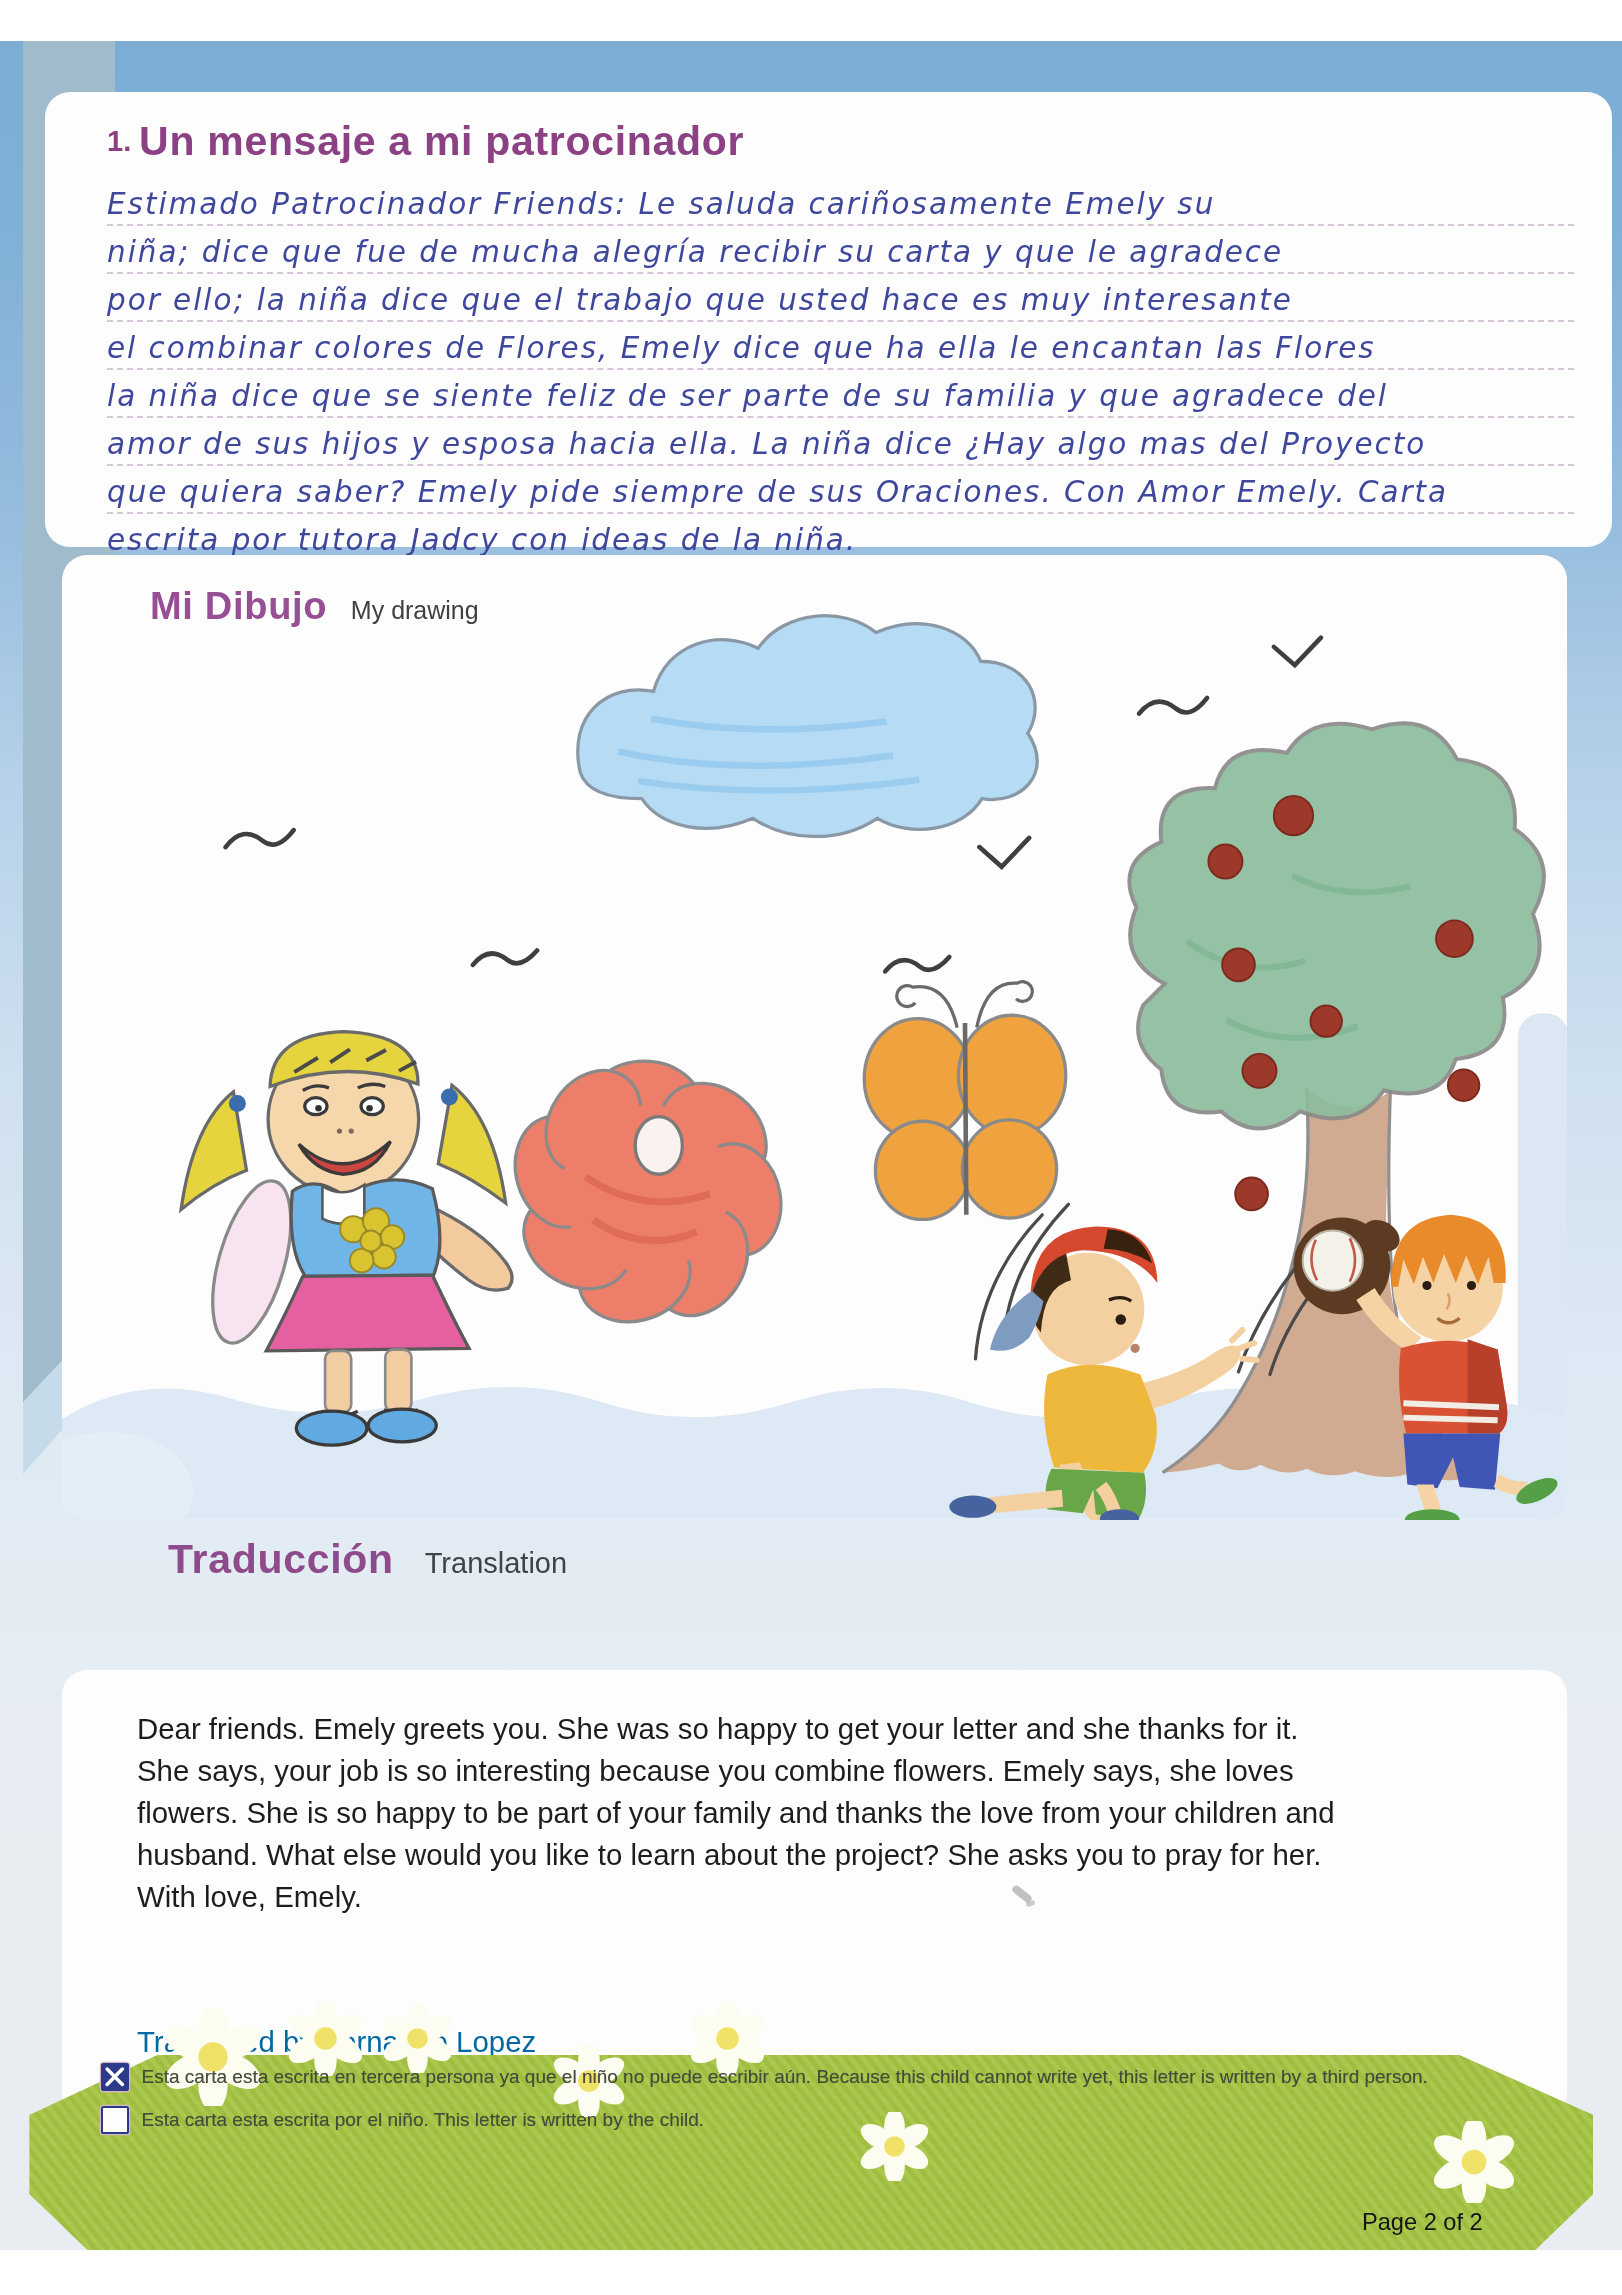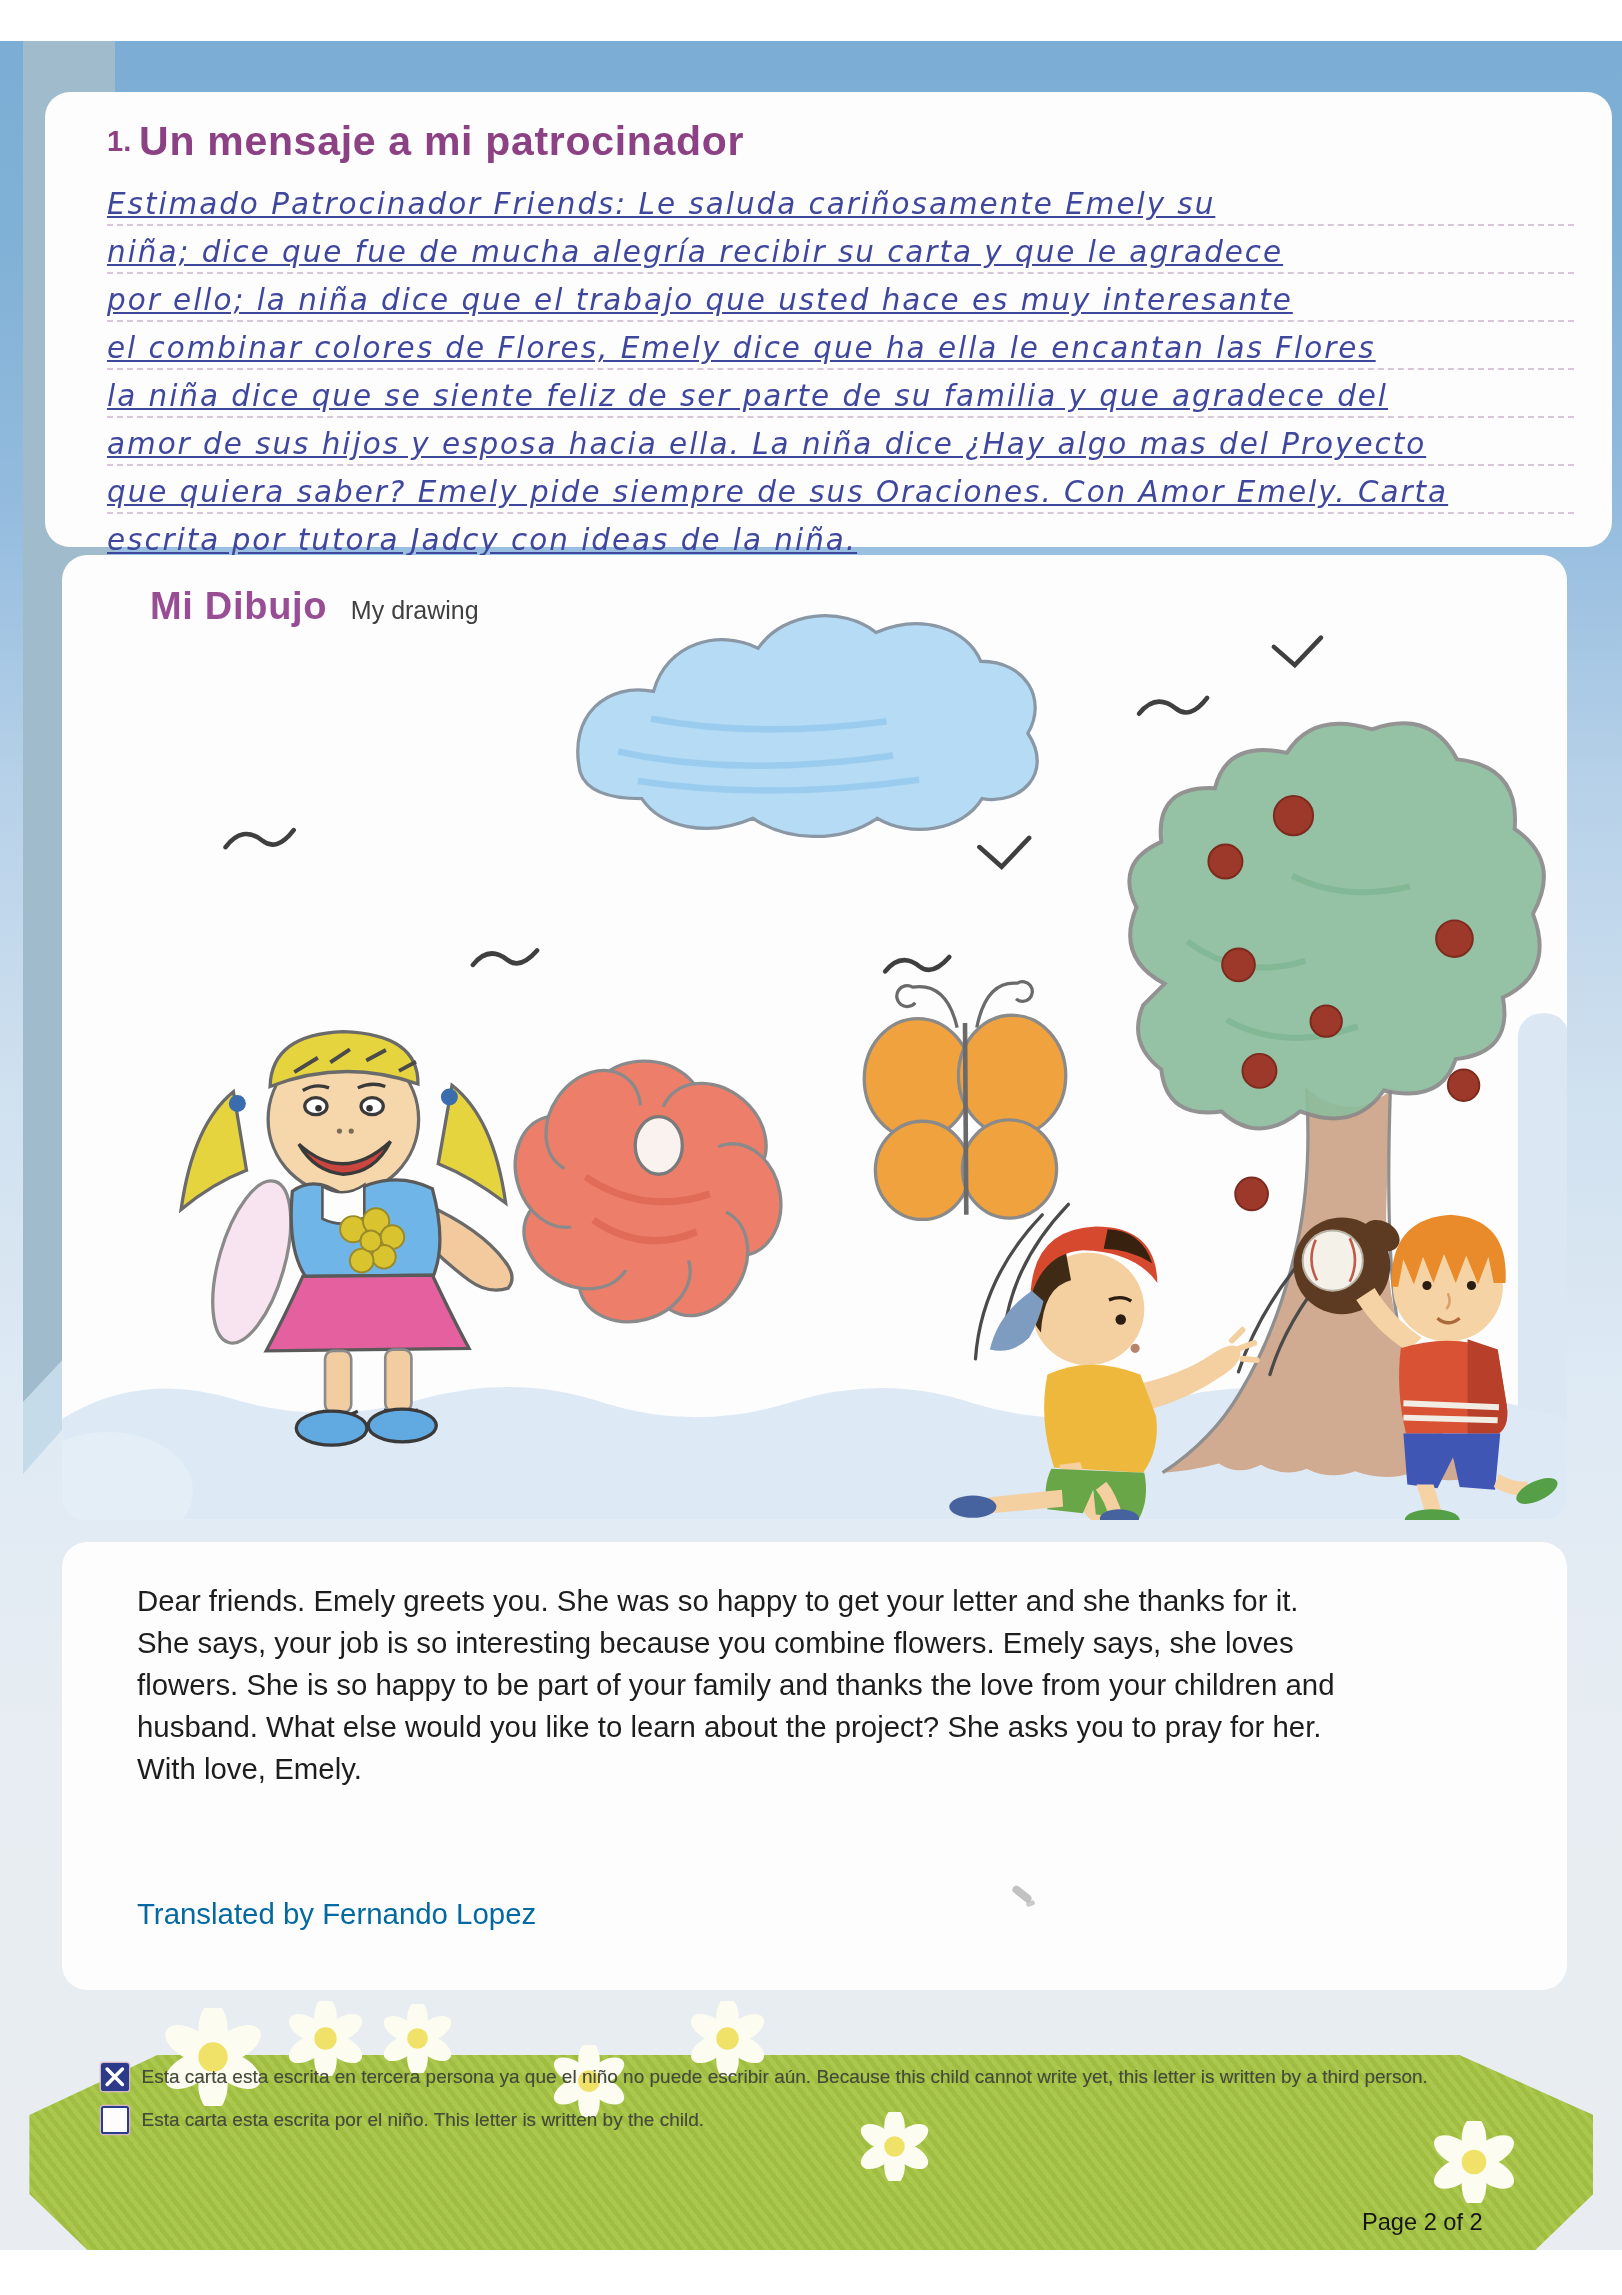--- a/index.html
+++ b/index.html
@@ -15,30 +15,30 @@
     clip-path:polygon(0 0,100% 0,100% 100%,50% calc(100% - 49px),0 100%);}
   .box{position:absolute;background:#fdfdfe;border-radius:25px;}
   .message-box{left:45px;top:92px;width:1567px;height:455px;}
   .title-row{position:absolute;left:62px;top:18.3px;height:63px;white-space:nowrap;}
   .title-num{font-size:29px;font-weight:bold;color:#8c4184;vertical-align:top;line-height:63px;margin-right:7.9px;}
   .title-main{font-size:41px;font-weight:bold;color:#8c4184;letter-spacing:0.7px;line-height:63px;}
   .hw-rows{position:absolute;left:62px;right:38px;top:86px;}
   .hw-row{height:46px;border-bottom:2px dashed #d6c6d8;position:relative;}
   .hw-row:last-child{border-bottom:none;}
   .hw-text{position:absolute;left:0;bottom:2.6px;font-family:"DejaVu Sans",sans-serif;
-    font-style:italic;font-size:29.4px;color:#3f479d;letter-spacing:2px;white-space:nowrap;text-decoration:underline;}
+    font-style:italic;font-size:29.4px;color:#3f479d;letter-spacing:2px;white-space:nowrap;}
   .drawing-box{left:62px;top:555px;width:1505px;height:965px;}
   .draw-label{position:absolute;left:88px;top:30px;white-space:nowrap;}
   .label-es{font-size:38px;font-weight:bold;color:#984e94;letter-spacing:0.7px;}
   .label-en{font-size:25px;color:#404040;margin-left:23.6px;}
   .drawing-svg{position:absolute;left:0;top:0;width:1505px;height:965px;border-radius:25px;}
   .trad-row{position:absolute;left:168px;top:1536px;white-space:nowrap;}
   .trad-es{font-size:41px;font-weight:bold;color:#8f4a8c;letter-spacing:0.7px;}
   .trad-en{font-size:29px;color:#3f4447;margin-left:31px;}
-  .translation-box{left:62px;top:1542px;width:1505px;height:448px;}
+  .translation-box{left:62px;top:1670px;width:1505px;height:448px;}
   .trans-lines{position:absolute;left:75px;top:38px;}
   .trans-line{font-size:29.4px;color:#1d1d1d;line-height:42px;white-space:nowrap;}
   .translated-by{position:absolute;left:75px;top:355px;font-size:29.4px;color:#0369a1;}
   .smudge{position:absolute;left:1011px;top:1890px;width:22px;height:7.9px;background:#8f8f8f;
     opacity:.55;border-radius:5.2px;transform:rotate(38deg);}
   .smudge2{position:absolute;left:1026px;top:1901px;width:9.2px;height:5.2px;background:#9a9a9a;
     opacity:.5;border-radius:3.9px;transform:rotate(-20deg);}
   .grass{position:absolute;left:29.4px;top:2055px;width:1564px;height:195px;
     background:#a6c544;
     background-image:repeating-linear-gradient(52deg,rgba(255,255,255,.05) 0 4.6px,rgba(0,0,0,.04) 4.6px 9.2px);

